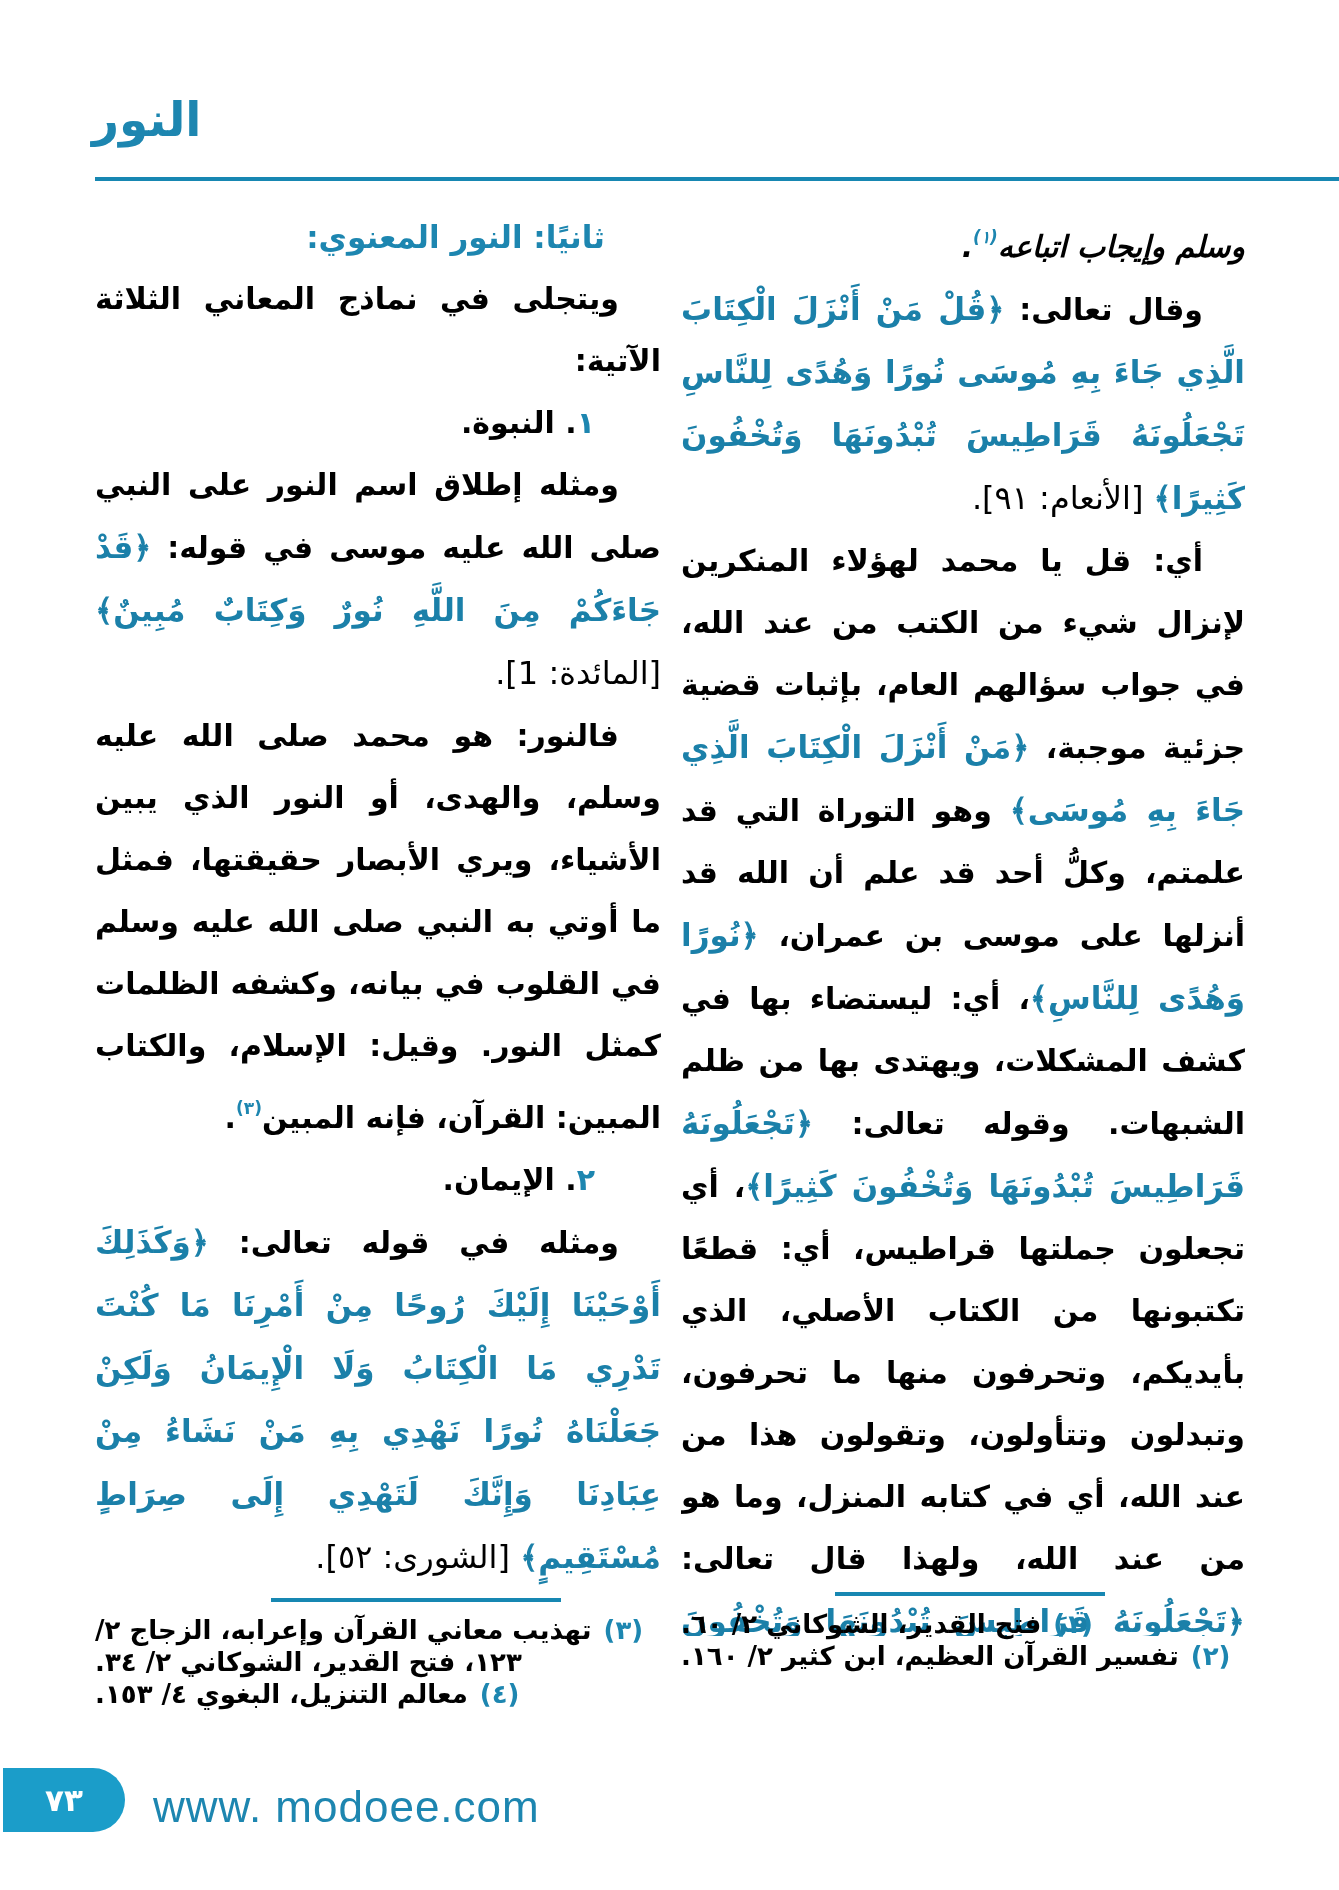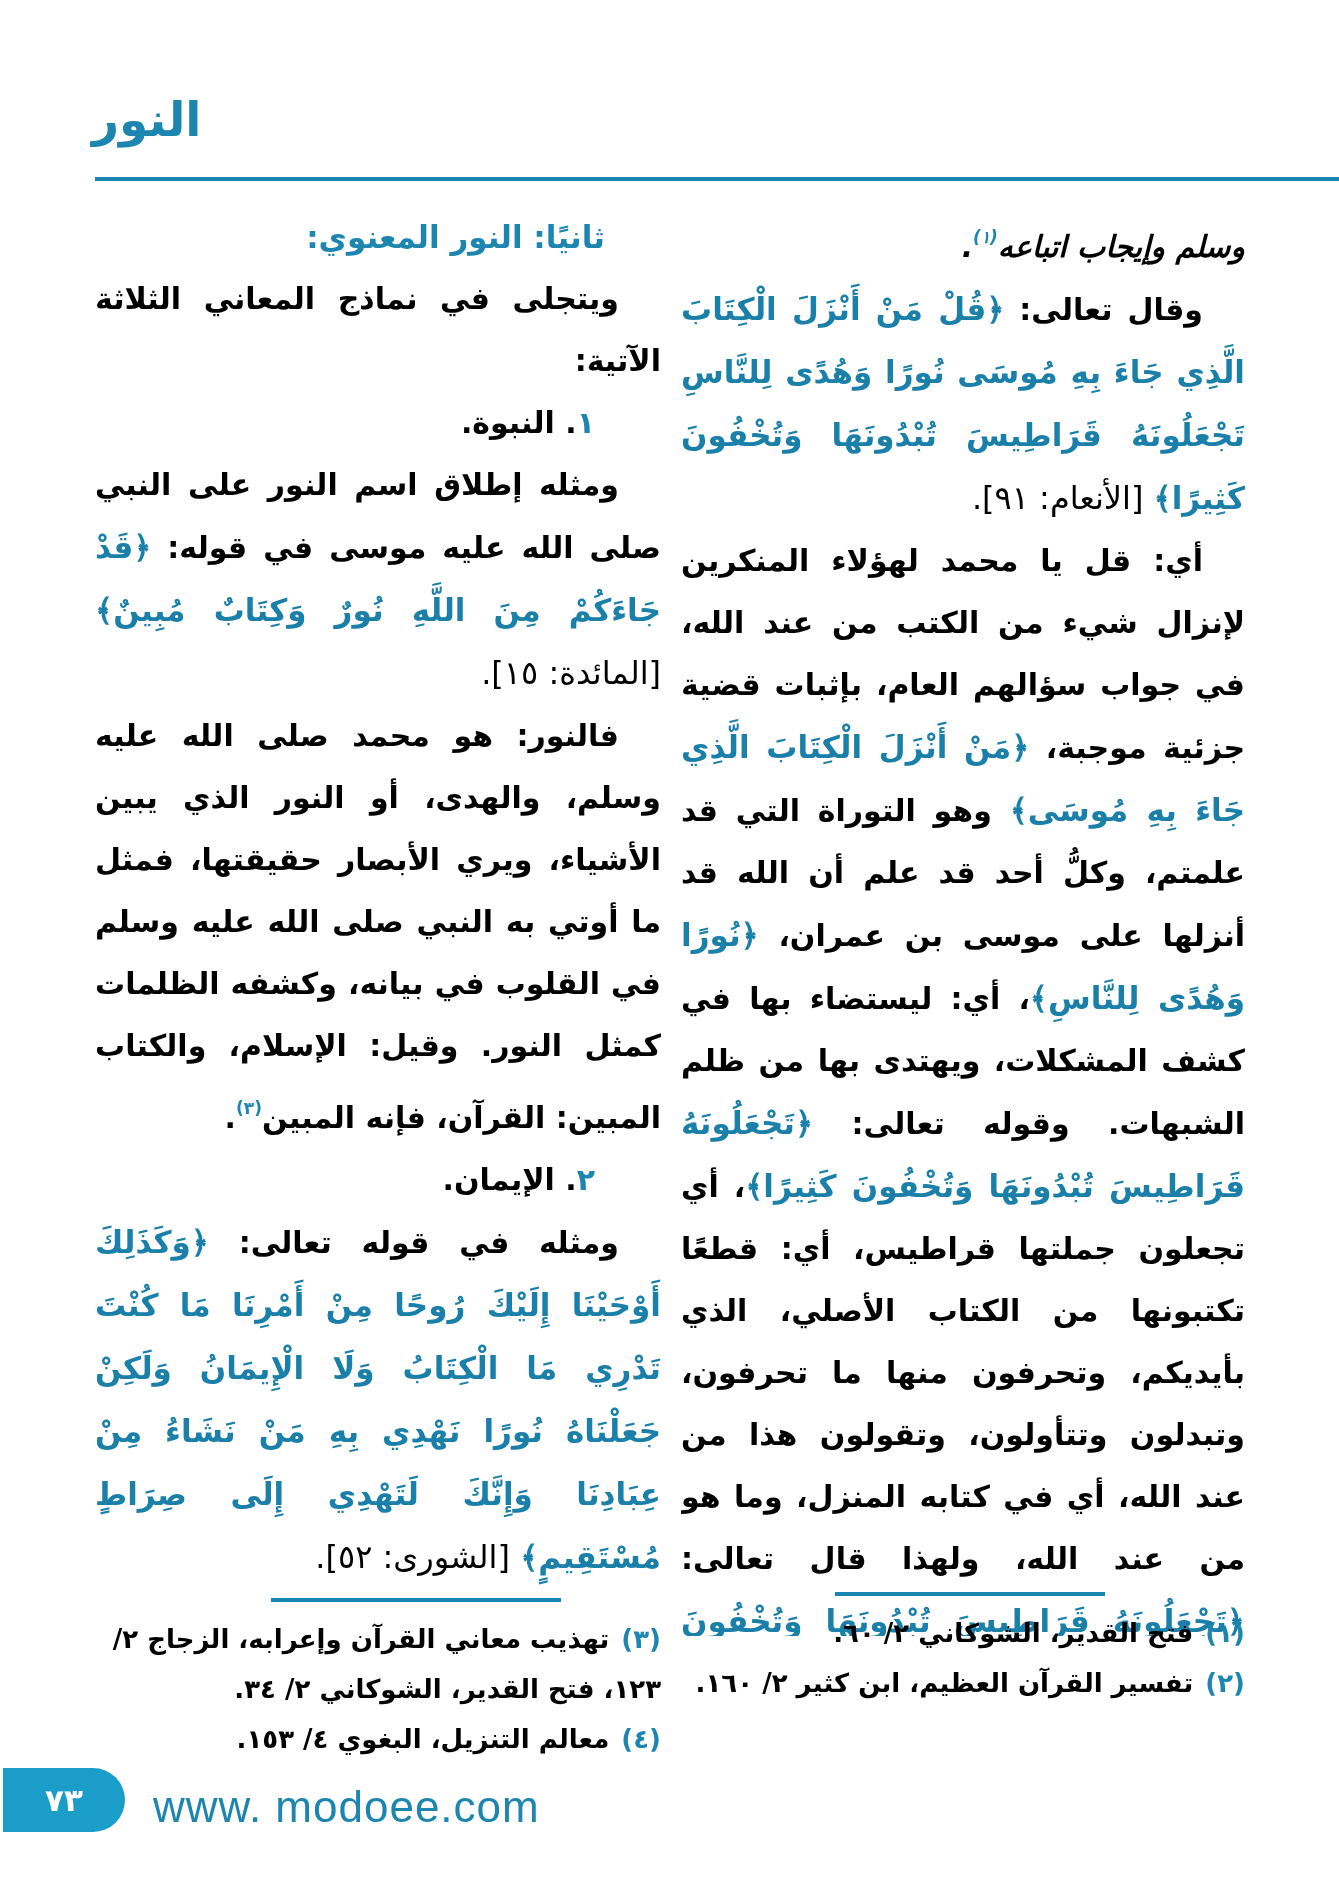--- a/index.html
+++ b/index.html
@@ -25,22 +25,22 @@
   .blk-heading{color:var(--accent2);text-indent:56px;font-size:31px;}
   .blk-item{text-indent:66px;}
   .blk-para{text-indent:42px;}
   .blk-cont{text-indent:0;font-style:italic;}
   .r-q{color:var(--quran);font-size:31px;}
   .r-ref{font-weight:400;font-size:32px;}
   .r-fn{color:var(--accent2);font-size:17px;vertical-align:14px;letter-spacing:1px;font-weight:700;}
   .r-num{color:var(--accent2);}
   
   .fnotes{
-    position:absolute;direction:rtl;font-size:26px;line-height:50px;
-    font-weight:700;color:#000;text-align:right;
+    position:absolute;direction:rtl;font-size:26px;line-height:32px;
+    font-weight:700;color:#000;text-align:left;
   }
   .fnotes-left{left:95px;top:1598px;width:566px;}
   .fnotes-right{left:681px;top:1592px;width:564px;}
   .fnrule{height:4px;background:var(--accent);margin-bottom:12px;}
   .fnrule-left{width:290px;margin-right:100px;}
   .fnrule-right{width:270px;margin-right:140px;}
   .fnote{display:block;}
   .fnote .fnote-marker{color:var(--accent2);margin-left:12px;}
   
   .page-tab{
@@ -65,21 +65,21 @@
 
   <div class="col col-right" id="col-right">
       <div class="blk blk-cont"><span class="r-k">وسلم وإيجاب اتباعه</span><span class="r-fn">(١)</span><span class="r-k">.</span></div>
       <div class="blk blk-para"><span class="r-k">وقال تعالى: </span><span class="r-q">﴿قُلْ مَنْ أَنْزَلَ الْكِتَابَ الَّذِي جَاءَ بِهِ مُوسَى نُورًا وَهُدًى لِلنَّاسِ تَجْعَلُونَهُ قَرَاطِيسَ تُبْدُونَهَا وَتُخْفُونَ كَثِيرًا﴾</span><span class="r-ref"> [الأنعام: ٩١].</span></div>
       <div class="blk blk-para"><span class="r-k">أي: قل يا محمد لهؤلاء المنكرين لإنزال شيء من الكتب من عند الله، في جواب سؤالهم العام، بإثبات قضية جزئية موجبة، </span><span class="r-q">﴿مَنْ أَنْزَلَ الْكِتَابَ الَّذِي جَاءَ بِهِ مُوسَى﴾</span><span class="r-k"> وهو التوراة التي قد علمتم، وكلُّ أحد قد علم أن الله قد أنزلها على موسى بن عمران، </span><span class="r-q">﴿نُورًا وَهُدًى لِلنَّاسِ﴾</span><span class="r-k">، أي: ليستضاء بها في كشف المشكلات، ويهتدى بها من ظلم الشبهات. وقوله تعالى: </span><span class="r-q">﴿تَجْعَلُونَهُ قَرَاطِيسَ تُبْدُونَهَا وَتُخْفُونَ كَثِيرًا﴾</span><span class="r-k">، أي تجعلون جملتها قراطيس، أي: قطعًا تكتبونها من الكتاب الأصلي، الذي بأيديكم، وتحرفون منها ما تحرفون، وتبدلون وتتأولون، وتقولون هذا من عند الله، أي في كتابه المنزل، وما هو من عند الله، ولهذا قال تعالى: </span><span class="r-q">﴿تَجْعَلُونَهُ قَرَاطِيسَ تُبْدُونَهَا وَتُخْفُونَ كَثِيرًا﴾</span></div>
     </div>
   <div class="col col-left" id="col-left">
       <div class="blk blk-heading"><span class="r-k">ثانيًا: النور المعنوي:</span></div>
       <div class="blk blk-para"><span class="r-k">ويتجلى في نماذج المعاني الثلاثة الآتية:</span></div>
       <div class="blk blk-item"><span class="r-num">١</span><span class="r-k">. النبوة.</span></div>
-      <div class="blk blk-para"><span class="r-k">ومثله إطلاق اسم النور على النبي صلى الله عليه موسى في قوله: </span><span class="r-q">﴿قَدْ جَاءَكُمْ مِنَ اللَّهِ نُورٌ وَكِتَابٌ مُبِينٌ﴾</span><span class="r-ref"> [المائدة: ١٥].</span></div>
+      <div class="blk blk-para"><span class="r-k">ومثله إطلاق اسم النور على النبي صلى الله عليه موسى في قوله: </span><span class="r-q">﴿قَدْ جَاءَكُمْ مِنَ اللَّهِ نُورٌ وَكِتَابٌ مُبِينٌ﴾</span><span class="r-ref"> [المائدة: 1].</span></div>
       <div class="blk blk-para"><span class="r-k">فالنور: هو محمد صلى الله عليه وسلم، والهدى، أو النور الذي يبين الأشياء، ويري الأبصار حقيقتها، فمثل ما أوتي به النبي صلى الله عليه وسلم في القلوب في بيانه، وكشفه الظلمات كمثل النور. وقيل: الإسلام، والكتاب المبين: القرآن، فإنه المبين</span><span class="r-fn">(٣)</span><span class="r-k">.</span></div>
       <div class="blk blk-item"><span class="r-num">٢</span><span class="r-k">. الإيمان.</span></div>
       <div class="blk blk-para"><span class="r-k">ومثله في قوله تعالى: </span><span class="r-q">﴿وَكَذَلِكَ أَوْحَيْنَا إِلَيْكَ رُوحًا مِنْ أَمْرِنَا مَا كُنْتَ تَدْرِي مَا الْكِتَابُ وَلَا الْإِيمَانُ وَلَكِنْ جَعَلْنَاهُ نُورًا نَهْدِي بِهِ مَنْ نَشَاءُ مِنْ عِبَادِنَا وَإِنَّكَ لَتَهْدِي إِلَى صِرَاطٍ مُسْتَقِيمٍ﴾</span><span class="r-ref"> [الشورى: ٥٢].</span></div>
     </div>
 
   <div class="fnotes fnotes-left">
     <div class="fnrule fnrule-left"></div>
     <div id="fn-left">
         <div class="fnote"><span class="fnote-marker">(٣)</span><span>تهذيب معاني القرآن وإعرابه، الزجاج ٢/ ١٢٣، فتح القدير، الشوكاني ٢/ ٣٤.</span></div>
         <div class="fnote"><span class="fnote-marker">(٤)</span><span>معالم التنزيل، البغوي ٤/ ١٥٣.</span></div>

